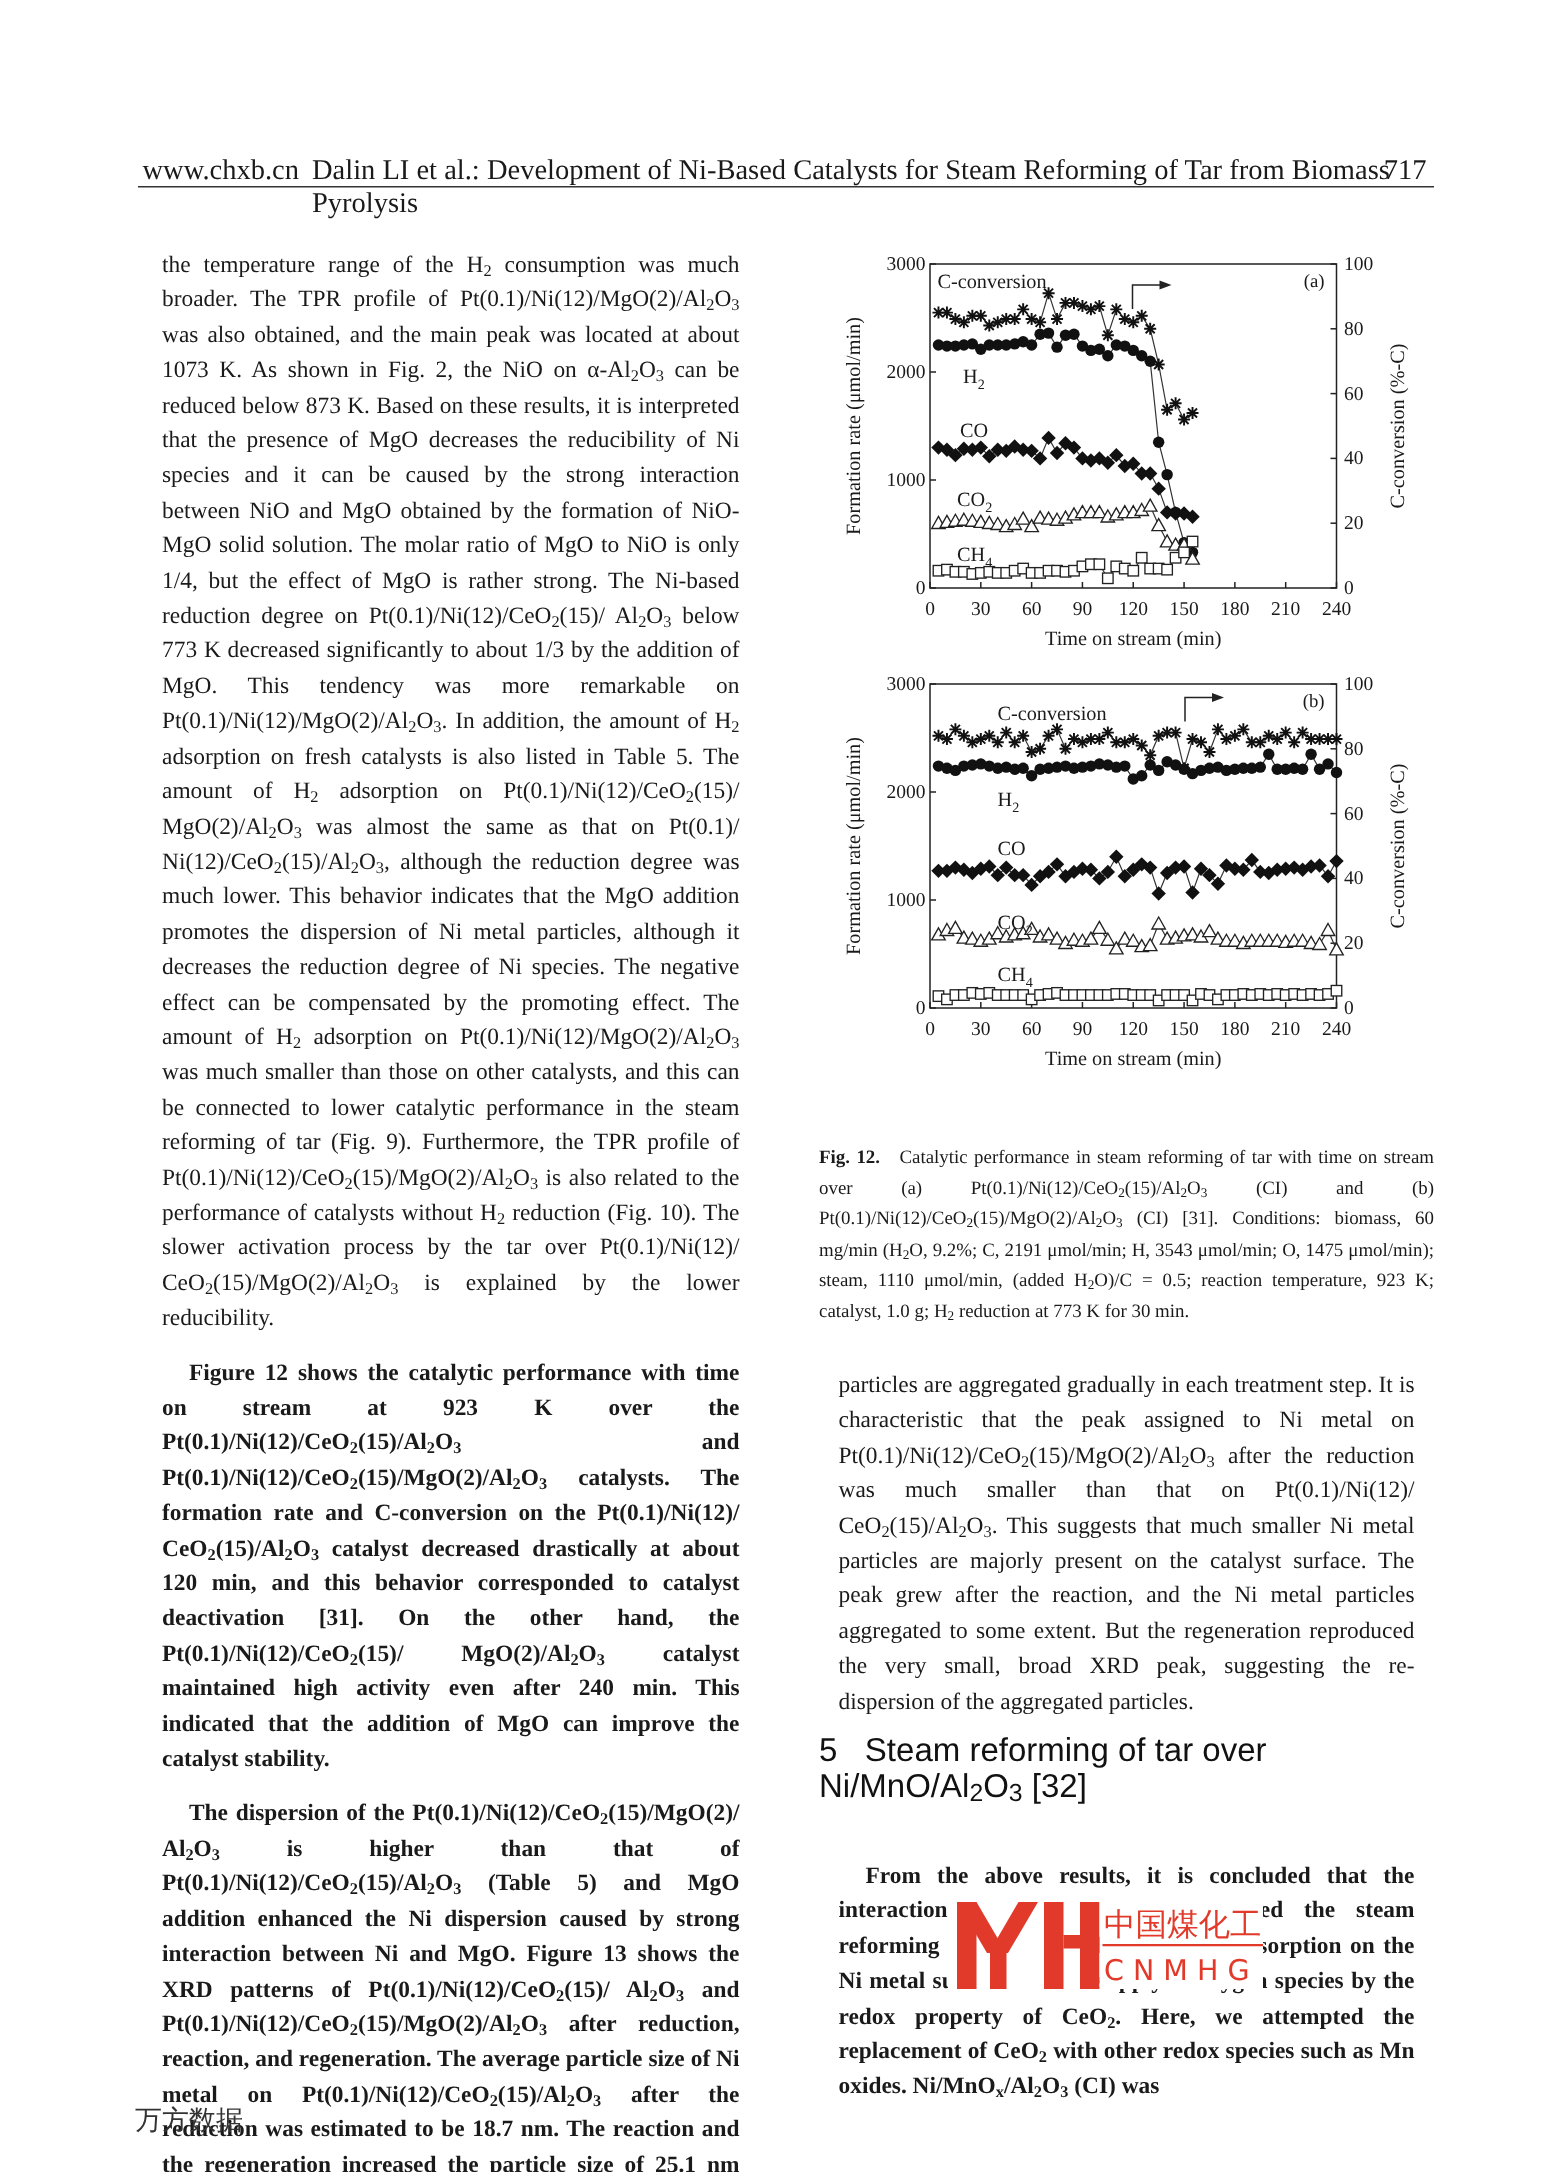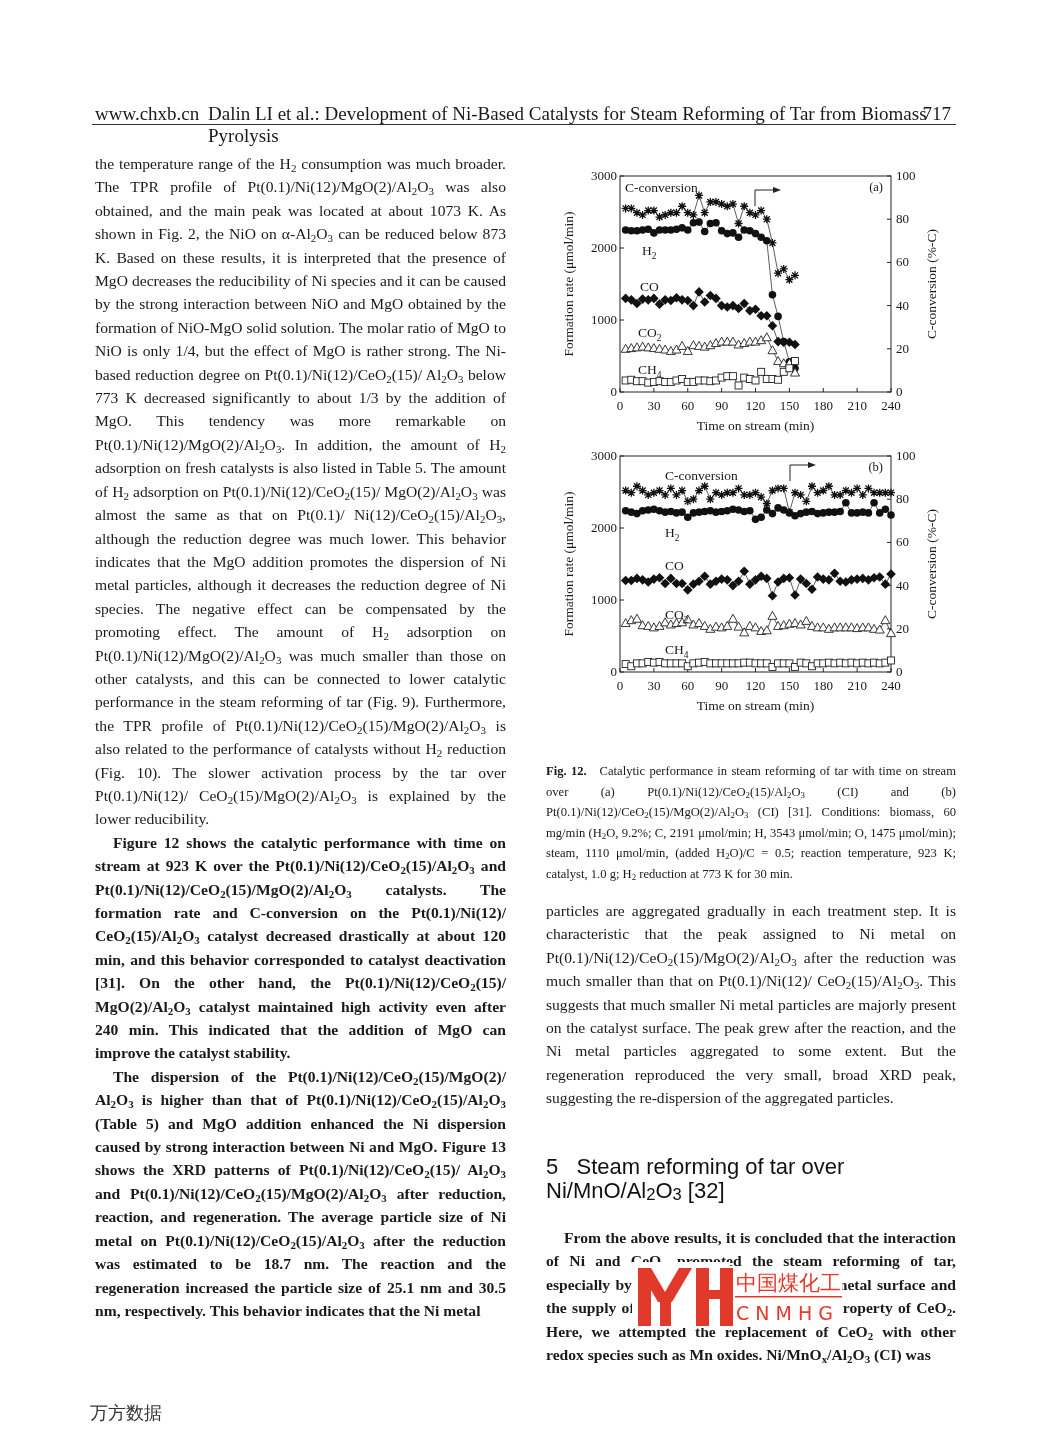--- a/index.html
+++ b/index.html
@@ -9,21 +9,21 @@
             font-size: 19px; }
   .header .site { position: absolute; left: 0; top: 2px; }
   .header .title { position: absolute; left: 113px; top: 2px; }
   .header .pageno { position: absolute; right: 4px; top: 2px; }
   .header-rule { position: absolute; left: 92px; top: 124px; width: 864px; height: 1px; background: #333; }
 
   .col { position: absolute; font-size: 15.6px; line-height: 23.4px; text-align: justify; }
   .col-left { left: 95px; top: 152px; width: 411px; }
   .col-right-top { left: 546px; top: 899px; width: 410px; font-family: Liberation Serif, serif; }
   .col-right-bottom { left: 546px; top: 1226px; width: 410px; }
-  .col p { margin: 0; }
+  .col p { margin: 13px; }
   .col p.indent { text-indent: 18px; font-weight: bold; }
   sub { font-size: 70%; line-height: 0; vertical-align: -0.25em; }
 
   .section-heading { position: absolute; left: 546px; top: 1155px; width: 410px;
                      font-family: "Liberation Sans", "DejaVu Sans", sans-serif; font-size: 22px;
                      line-height: 24px; font-weight: normal; color: #111; }
   .section-heading sub { font-size: 75%; vertical-align: -0.15em; }
 
   .caption { position: absolute; left: 546px; top: 725px; width: 410px; font-size: 12.6px;
              line-height: 20.5px; text-align: justify; margin-top: 36px; }

